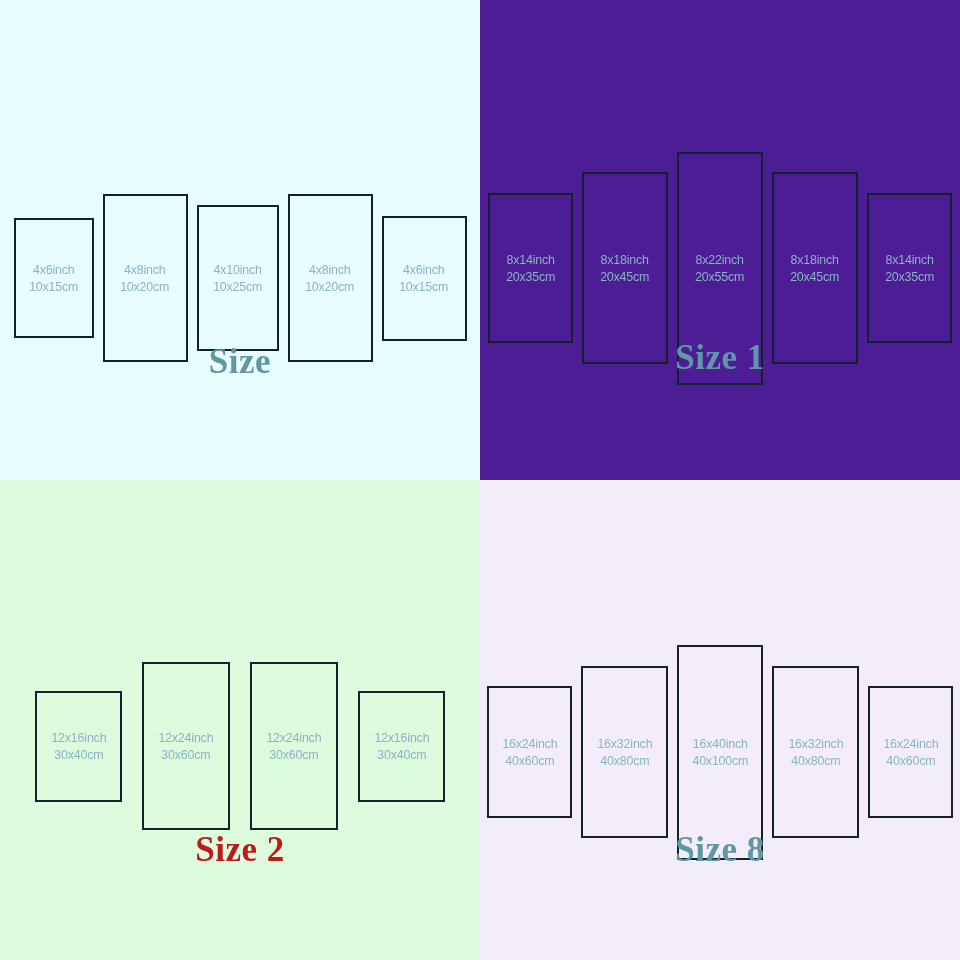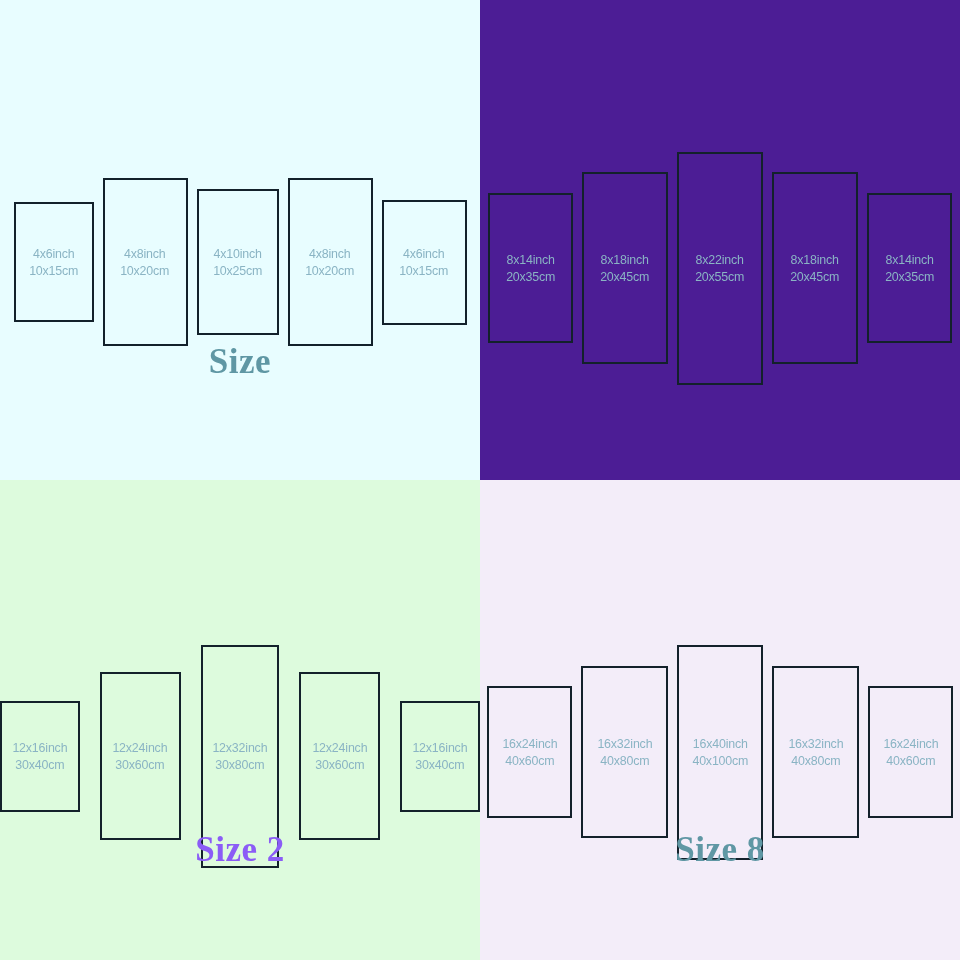--- a/index.html
+++ b/index.html
@@ -58,25 +58,25 @@
     position:absolute;
     left:0;right:0;
     text-align:center;
     font-family:"Liberation Serif", serif;
     font-weight:bold;
     color:#5f97a4;
     font-size:35px;
     letter-spacing:0.5px;
   }
   
-  #q0 .stage{top:72px;justify-content:center;}
+  #q0 .stage{top:88px;justify-content:center;}
   #q0 .title{top:342px;}
   #q1 .stage{top:78px;}
   #q1 .title{top:338px;}
-  #q2 .stage{top:86px;gap:20px;}
+  #q2 .stage{top:76px;gap:20px;}
   #q2 .title{top:350px;}
   #q3 .stage{top:82px;}
   #q3 .title{top:350px;}
 </style>
 </head>
 <body>
 
 <div class="board">
 
   <div class="quadrant" id="q0" style="background: rgb(232, 253, 255);">
@@ -141,56 +141,51 @@
             <span class="ln">20x45cm</span>
           </div>
         </div>
         <div class="panel" style="width: 85px; height: 150px; border-color: rgb(19, 33, 43);">
           <div class="panel-label" style="color: rgb(138, 180, 196);">
             <span class="ln">8x14inch</span>
             <span class="ln">20x35cm</span>
           </div>
         </div>
       </div>
+    <div class="title" style="color: rgb(95, 151, 164);">Size 1</div>
   </div>
 
   <div class="quadrant" id="q2" style="background: rgb(221, 251, 221);">
     <div class="stage">
         <div class="panel" style="width: 87px; height: 111px; border-color: rgb(19, 33, 43);">
           <div class="panel-label" style="color: rgb(138, 180, 196);">
             <span class="ln">12x16inch</span>
             <span class="ln">30x40cm</span>
           </div>
         </div>
         <div class="panel" style="width: 88px; height: 168px; border-color: rgb(19, 33, 43);">
           <div class="panel-label" style="color: rgb(138, 180, 196);">
             <span class="ln">12x24inch</span>
             <span class="ln">30x60cm</span>
           </div>
         </div>
-        <div class="panel" style="width: 86px; height: 223px; border-color: rgb(19, 33, 43);">
-          <div class="panel-label" style="color: rgb(138, 180, 196);">
-            <span class="ln">12x32inch</span>
-            <span class="ln">30x80cm</span>
-          </div>
-        </div>
         <div class="panel" style="width: 88px; height: 168px; border-color: rgb(19, 33, 43);">
           <div class="panel-label" style="color: rgb(138, 180, 196);">
             <span class="ln">12x24inch</span>
             <span class="ln">30x60cm</span>
           </div>
         </div>
         <div class="panel" style="width: 87px; height: 111px; border-color: rgb(19, 33, 43);">
           <div class="panel-label" style="color: rgb(138, 180, 196);">
             <span class="ln">12x16inch</span>
             <span class="ln">30x40cm</span>
           </div>
         </div>
       </div>
-    <div class="title" style="color: #8b5cf6;">Size 2</div>
+    <div class="title" style="color: #b91c1c;">Size 2</div>
   </div>
 
   <div class="quadrant" id="q3" style="background: rgb(243, 237, 249);">
     <div class="stage">
         <div class="panel" style="width: 85px; height: 132px; border-color: rgb(19, 33, 43);">
           <div class="panel-label" style="color: rgb(138, 180, 196);">
             <span class="ln">16x24inch</span>
             <span class="ln">40x60cm</span>
           </div>
         </div>

